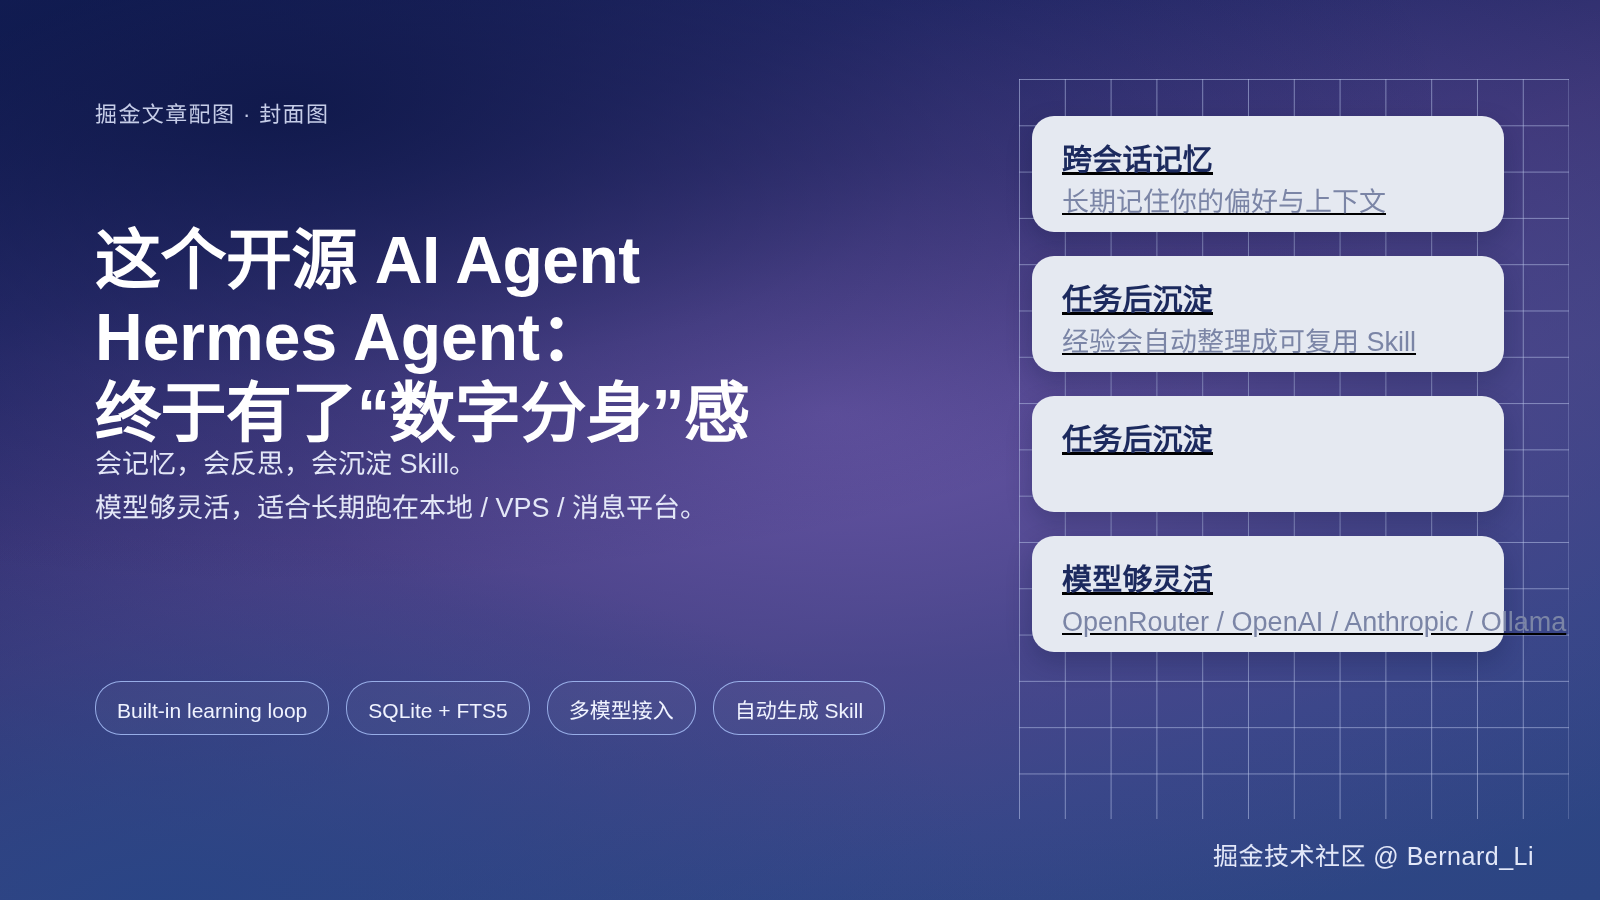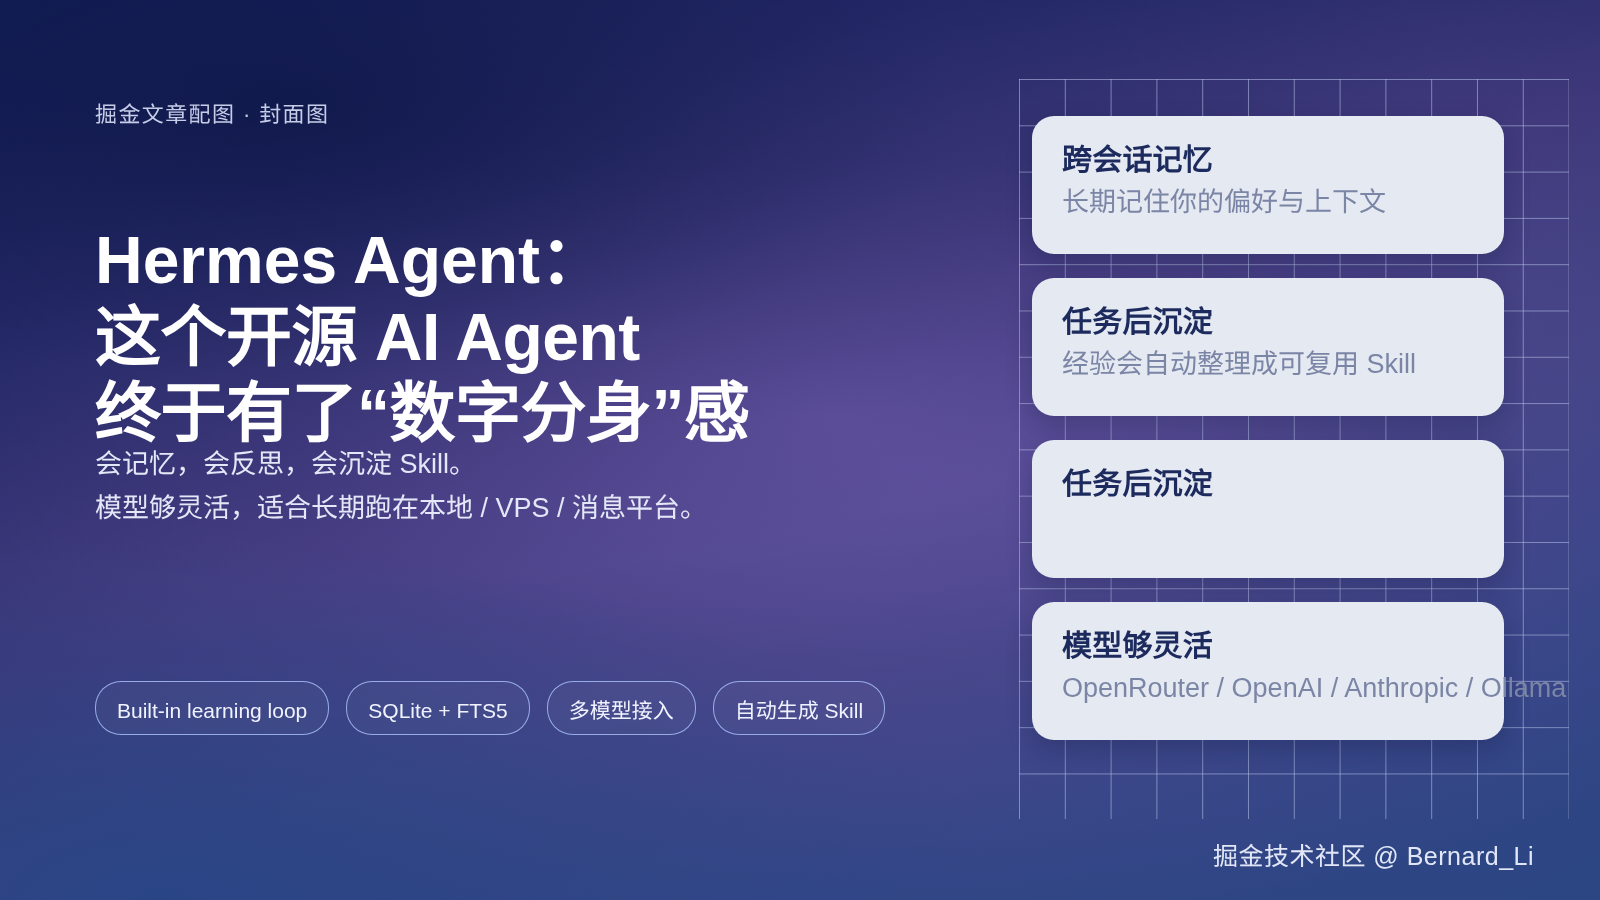--- a/index.html
+++ b/index.html
@@ -71,25 +71,26 @@
       linear-gradient(to bottom, rgba(186,198,235,0.55) 1px, transparent 1px);
     background-size:45.8px 46.3px;
     background-position:0 0;
   }
 
   
   .cards{position:absolute;left:1032px;top:116px;width:472px;z-index:6;}
   .card{
     background:#e5e9f1;
     border-radius:22px;
-    padding:26px 0 38px 30px;
+    padding:26px 0 16px 30px;
     margin-bottom:24px;
     box-shadow:0 10px 26px rgba(10,16,50,0.24);
     height:74px;
     box-sizing:content-box;
+    text-decoration:underline;
   }
   .card:last-child{margin-bottom:8px;}
   .card-title{
     font-size:30px;font-weight:700;color:#1c2a5e;line-height:1.18;
     letter-spacing:0.2px;white-space:nowrap;
   }
   .card-sub{
     margin-top:9px;
     font-size:27px;font-weight:400;color:#7b85a6;line-height:1.2;
     white-space:nowrap;
@@ -106,22 +107,22 @@
 
 <div class="stage">
 
   <div class="gridpanel"></div>
 
   <div class="left">
 
     <div class="eyebrow">掘金文章配图 · 封面图</div>
 
     <h1 class="headline">
+      <span class="ln">这个开源 AI Agent</span>
       <span class="ln ln1">Hermes Agent：</span>
-      <span class="ln">这个开源 AI Agent</span>
       <span class="ln">终于有了“数字分身”感</span>
     </h1>
 
     <div class="desc">
       <span class="dl">会记忆，会反思，会沉淀 Skill。</span>
       <span class="dl">模型够灵活，适合长期跑在本地 / VPS / 消息平台。</span>
     </div>
 
     <div class="pills">
       <div class="pill">Built-in learning loop</div>

